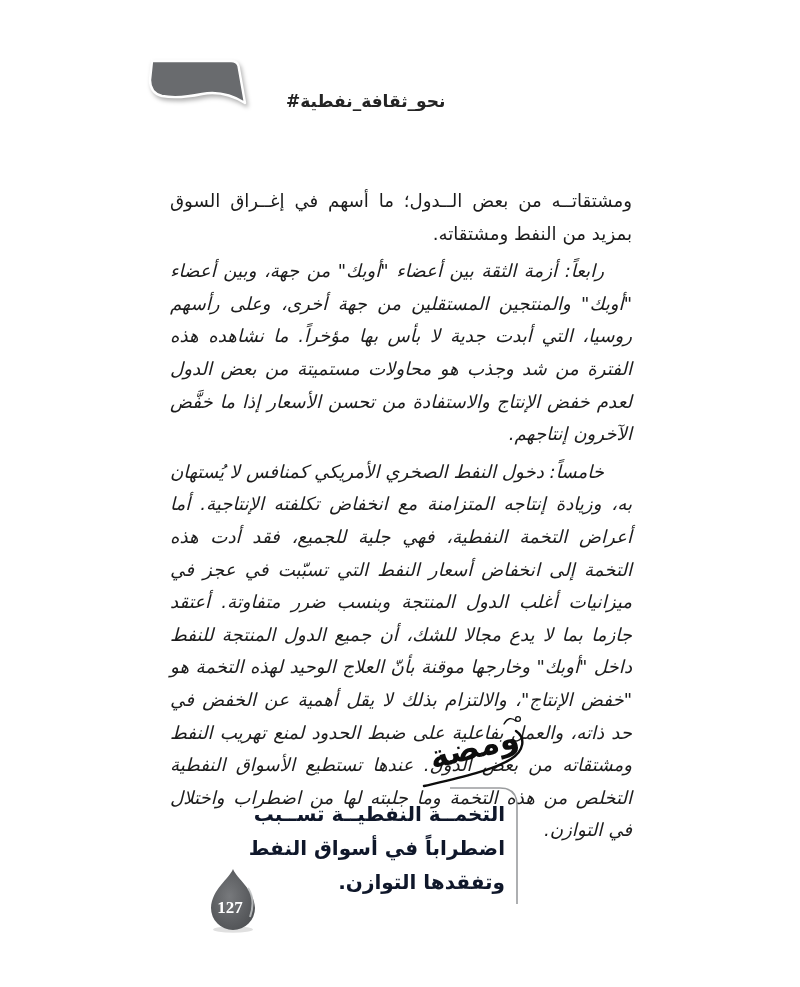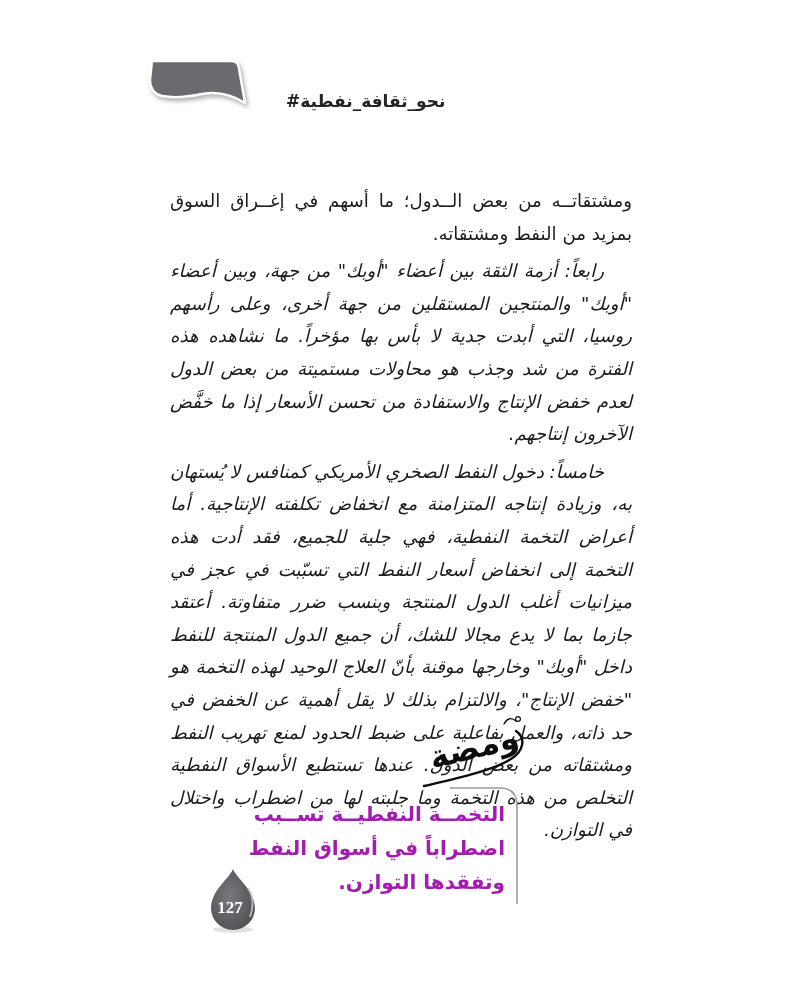--- a/index.html
+++ b/index.html
@@ -78,21 +78,21 @@
   .quote {
     position: absolute;
     left: 210px;
     top: 797px;
     width: 295px;
     direction: rtl;
     text-align: right;
     font-size: 20px;
     font-weight: bold;
     line-height: 34px;
-    color: #a21caf;
+    color: #0f172a;
   }
 
   
   .drop-svg {
     position: absolute;
     left: 204px;
     top: 866px;
     width: 58px;
     height: 68px;
   }

